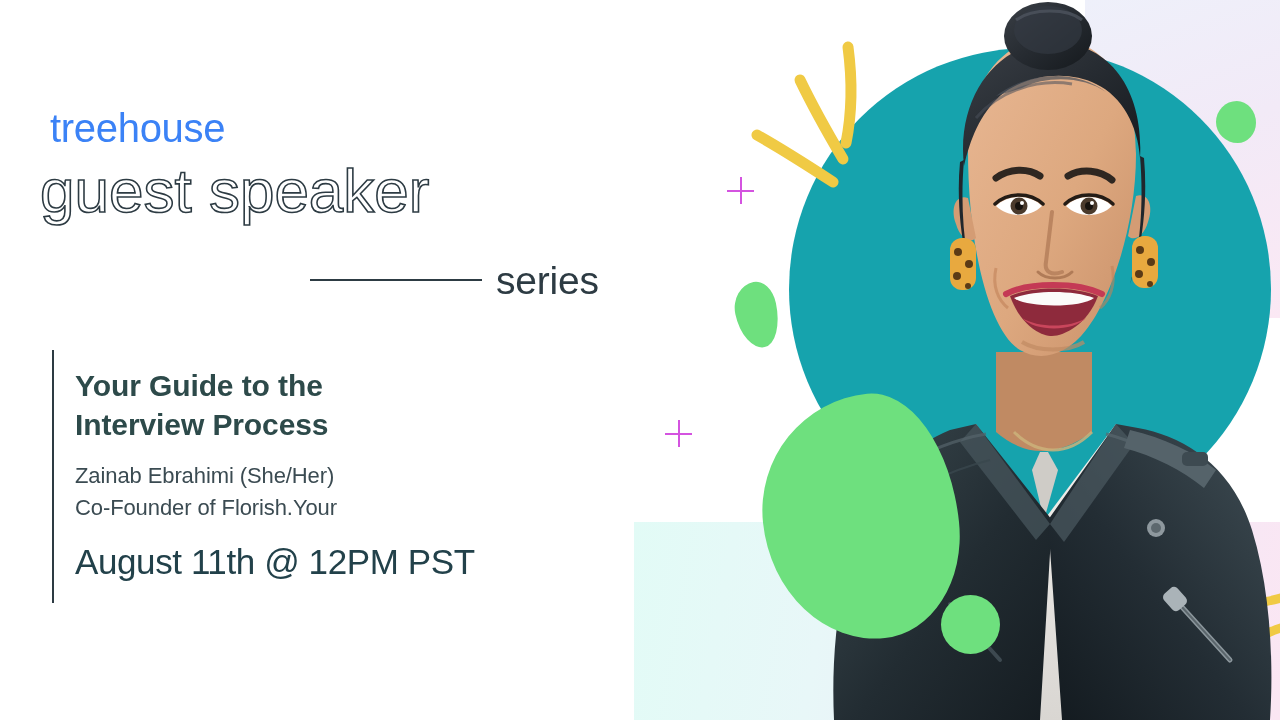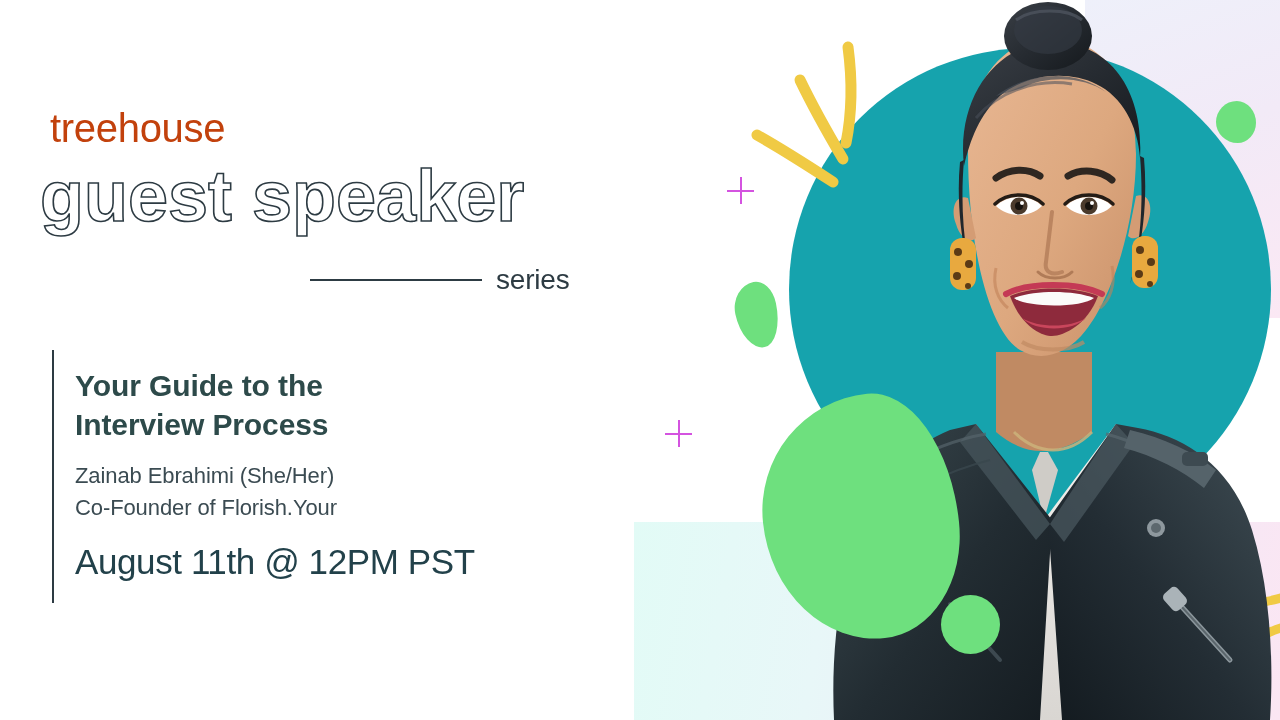--- a/index.html
+++ b/index.html
@@ -93,28 +93,28 @@
   .plus-1 { left:727px; top:177px; width:27px; height:27px; }
   .plus-2 { left:665px; top:420px; width:27px; height:27px; }
 
   
   .brand {
     position:absolute;
     left:50px; top:108px;
     font-size:40px;
     font-weight:400;
     letter-spacing:-0.3px;
-    color:#c2410c;
+    color:#3b82f6;
     line-height:1;
   }
   .headline-outline {
     position:absolute;
     left:40px; top:160px;
-    font-size:72px;
-    font-weight:700;
+    font-size:62px;
+    font-weight:400;
     letter-spacing:0px;
     line-height:1;
     color:transparent;
     -webkit-text-stroke:1.6px #2d3b43;
     text-shadow:none;
     white-space:nowrap;
   }
   .series-row {
     position:absolute;
     left:310px; top:258px;
@@ -123,21 +123,21 @@
     display:flex;
     align-items:center;
     gap:14px;
   }
   .series-rule {
     flex:0 0 172px;
     height:2px;
     background:#2d3b43;
   }
   .series-word {
-    font-size:28px;
+    font-size:39px;
     font-weight:400;
     color:#2d3b43;
     letter-spacing:-0.2px;
     line-height:1;
   }
 
   
   .event-bar {
     position:absolute;
     left:52px; top:350px;

